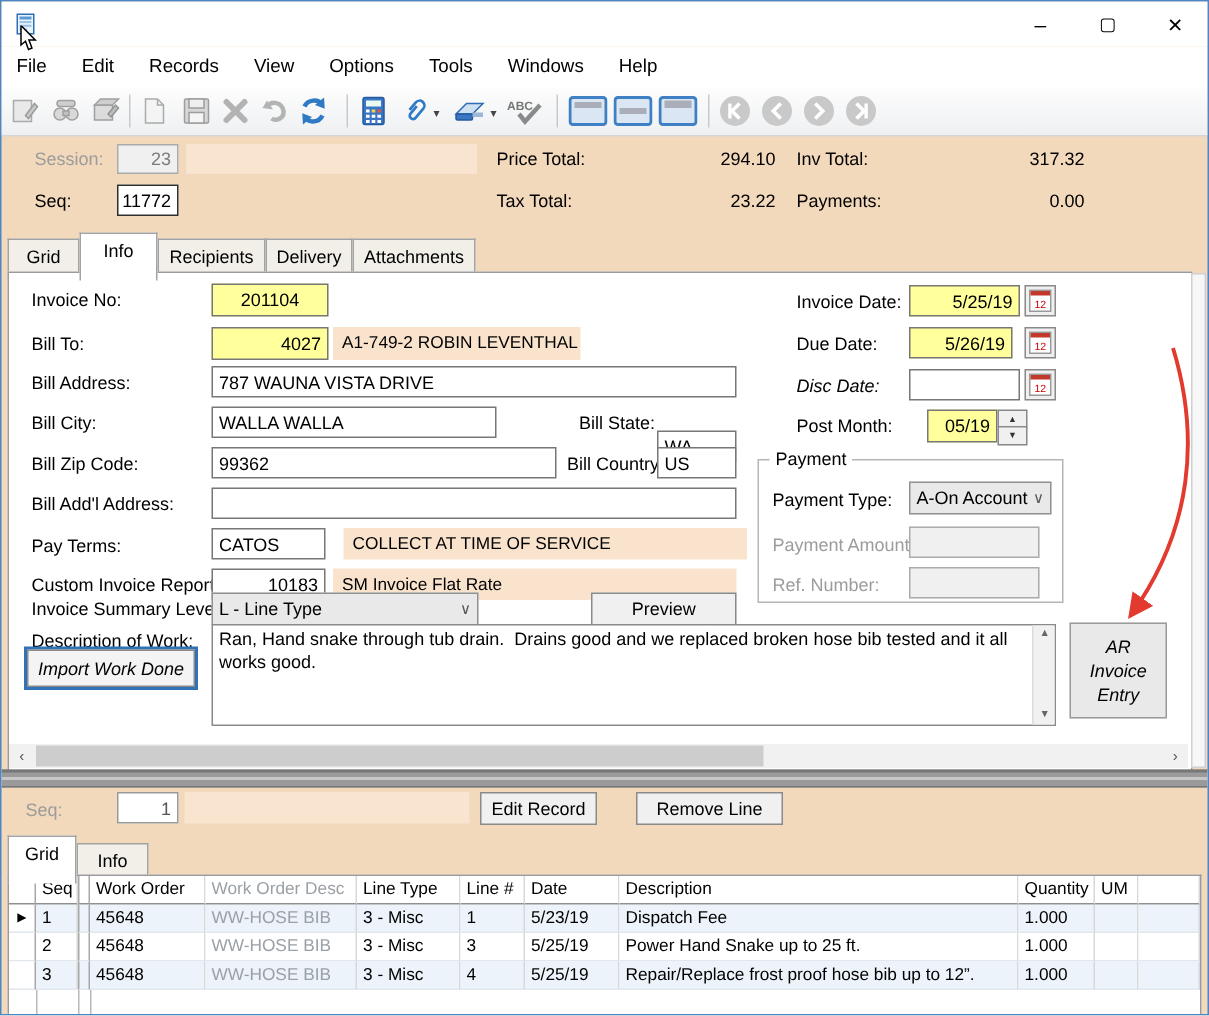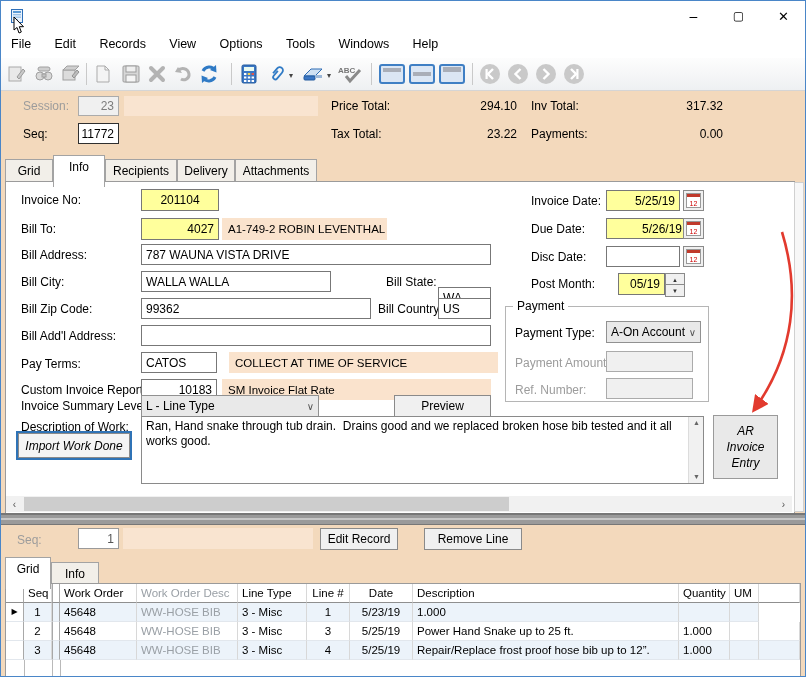--- a/index.html
+++ b/index.html
@@ -59,21 +59,21 @@
   .grow{display:grid;grid-template-columns:18px 28px 8px 77px 101px 69px 43px 63px 266px 51px 29px 1fr;}
   .cell{padding:1px 4px;font-size:11.5px;line-height:16px;border-right:1px solid #d8d8d8;
         white-space:nowrap;overflow:hidden;box-sizing:border-box;}
   .ghead .cell{background:#fff;border-bottom:1px solid #8f8f8f;font-size:11.5px;}
   .rrow .cell{border-bottom:1px solid #e2e7ed;}
   .rrow.alt .cell{background:#ecf3fa;}
   .rrow.plain .cell{background:#fff;}
   .cell.sel{background:#fff !important;border-right:1px solid #a8a8a8;text-align:center;font-size:8px;
             display:flex;align-items:center;justify-content:center;padding:0;}
   .cell.nar{border-left:1px solid #a8a8a8;border-right:1px solid #a8a8a8;padding:0;}
-  .cell.num{text-align:center;}
+  .cell.num{text-align:left;}
   .cell.graytxt{color:#9aa0a6;}
   .vline{position:absolute;top:0;bottom:0;width:1px;background:#b9b9b9;}
   svg{display:block;}
 </style>
 </head>
 <body>
 
 <div id="app">
 
   <div class="titlebar">
@@ -323,26 +323,26 @@
     </div>
   </div>
 
   <div class="lbl" style="left:530px;top:193px;">Invoice Date:</div>
   <div class="field yellow right" style="left:605px;top:189px;width:74px;height:21px;">5/25/19</div>
   <div class="calbtn" style="left:682px;top:189px;">
       <div class="calico">12</div>
     </div>
 
   <div class="lbl" style="left:530px;top:221px;">Due Date:</div>
-  <div class="field yellow right" style="left:605px;top:217px;width:81px;height:21px;">5/26/19</div>
+  <div class="field yellow right" style="left:605px;top:217px;width:69px;height:21px;">5/26/19</div>
   <div class="calbtn" style="left:682px;top:217px;">
       <div class="calico">12</div>
     </div>
 
-  <div class="lbl" style="left:530px;top:249px;">Disc Date:</div>
+  <div class="lbl" style="left:530px;top:249px;font-style:italic;">Disc Date:</div>
   <div class="field right" style="left:605px;top:245px;width:74px;height:21px;"></div>
   <div class="calbtn" style="left:682px;top:245px;">
       <div class="calico">12</div>
     </div>
 
   <div class="lbl" style="left:530px;top:276px;">Post Month:</div>
   <div class="field yellow right" style="left:617px;top:272px;width:47px;height:22px;">05/19</div>
   <div class="spin" style="left:664px;top:272px;">▲</div>
   <div class="spin" style="left:664px;top:283px;">▼</div>
 
@@ -410,20 +410,21 @@
     <div id="grid-body" style="position:relative;z-index:1;">
         <div class="grow rrow alt">
     <div class="cell sel">▶</div>
     <div class="cell num">1</div>
     <div class="cell nar"></div>
     <div class="cell">45648</div>
     <div class="cell graytxt">WW-HOSE BIB</div>
     <div class="cell">3 - Misc</div>
     <div class="cell num">1</div>
     <div class="cell num">5/23/19</div>
+    <div class="cell">Dispatch Fee</div>
     <div class="cell">1.000</div>
     <div class="cell"></div>
     <div class="cell"></div>
   </div>
         <div class="grow rrow plain">
     <div class="cell sel"></div>
     <div class="cell num">2</div>
     <div class="cell nar"></div>
     <div class="cell">45648</div>
     <div class="cell graytxt">WW-HOSE BIB</div>

